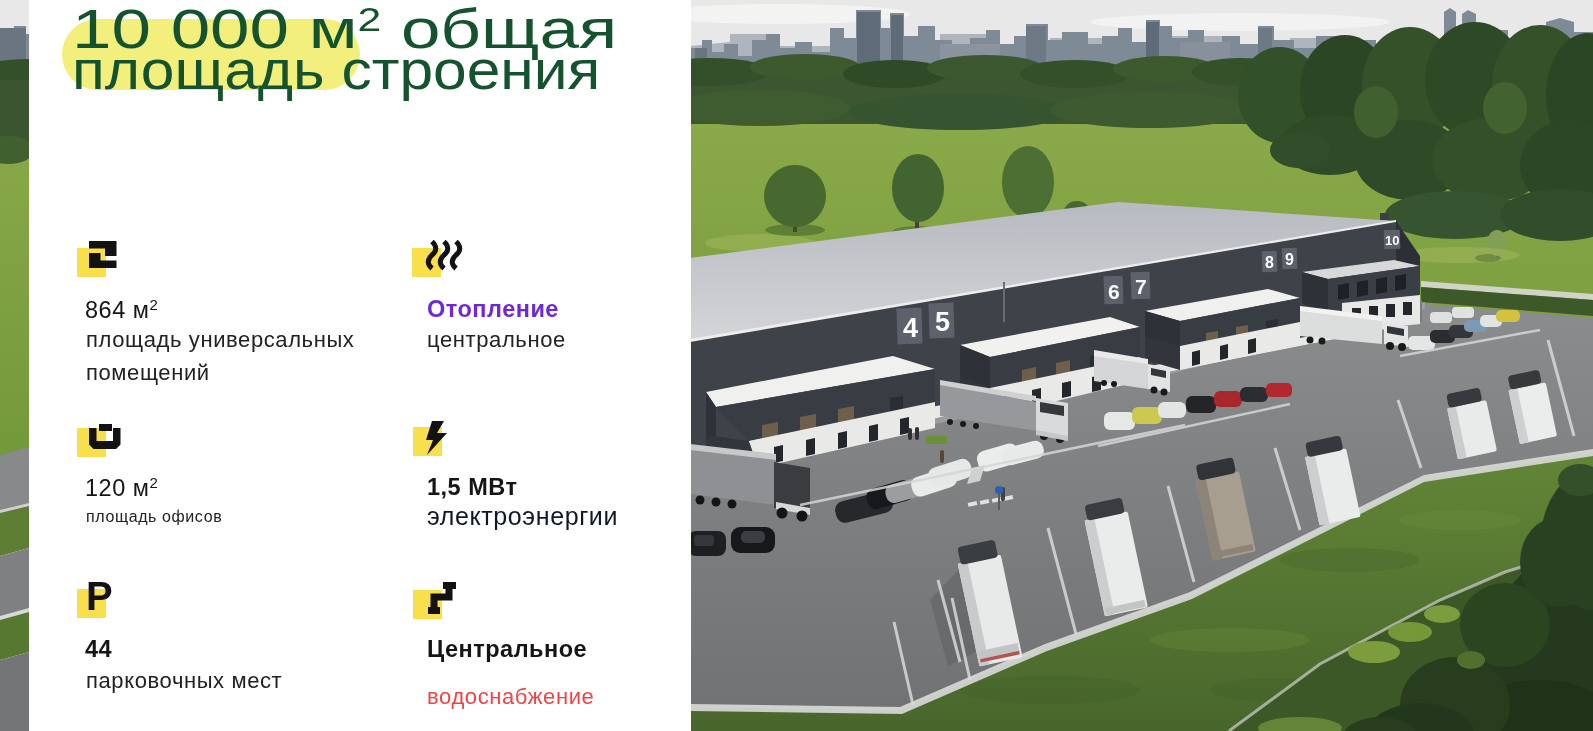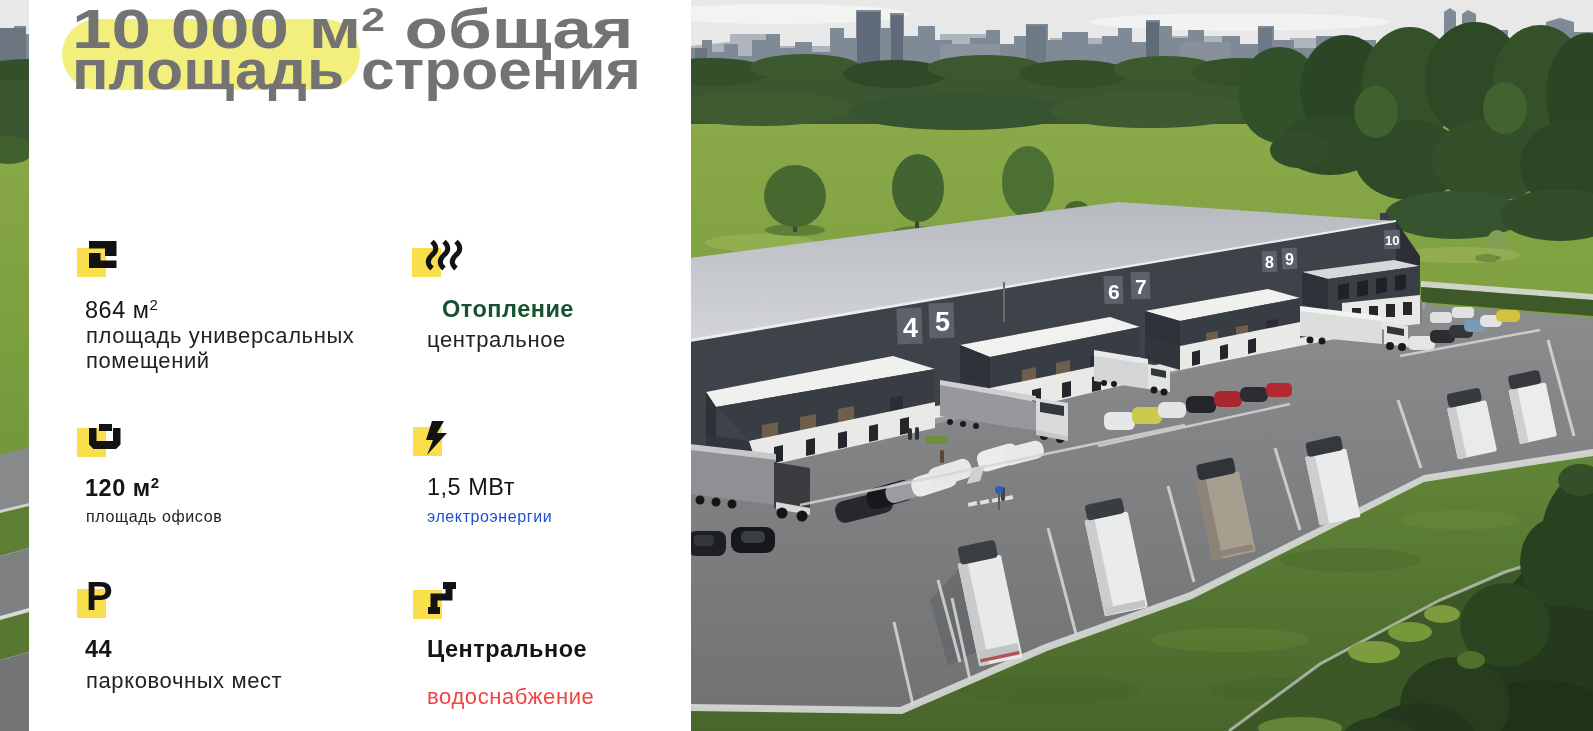--- a/index.html
+++ b/index.html
@@ -431,55 +431,55 @@
     <path d="M0,660 L29,652 L29,731 L0,731 Z" fill="#737577"></path>
     <path d="M0,616 L29,608 L29,612 L0,620 Z" fill="#d8d9d9"></path>
     <path d="M0,510 L29,503 L29,506 L0,513 Z" fill="#cfd0d0"></path>
   </g>
 </svg>
 
 <div class="abs" style="left:29px;top:0;width:662px;height:731px;background:#ffffff"></div>
 
 <div class="abs" style="left:62px;top:19px;width:298px;height:71px;border-radius:38px;background:#f2ef7c"></div>
 
-<div class="abs" style="left:72px;top:-1px;font-size:55px;font-weight:bold;color:#737373;line-height:41px;white-space:nowrap"><span style="display:inline-block;transform:scaleX(1.29);transform-origin:0 0">10 000 м<span style="font-size:33px;vertical-align:17px">2</span> общая</span><br><span style="display:inline-block;transform:scaleX(1.1);transform-origin:0 0">площадь строения</span></div>
+<div class="abs" style="left:72px;top:-1px;font-size:55px;font-weight:normal;color:#14532d;line-height:41px;white-space:nowrap"><span style="display:inline-block;transform:scaleX(1.29);transform-origin:0 0">10 000 м<span style="font-size:33px;vertical-align:17px">2</span> общая</span><br><span style="display:inline-block;transform:scaleX(1.1);transform-origin:0 0">площадь строения</span></div>
 
 <div class="abs" style="left:77px;top:248px;width:29px;height:29px;background:#f8df4b"></div>
 <svg class="abs" style="left:85px;top:237px" width="40" height="36" viewBox="0 0 40 36">
   <path d="M4,4 L31.5,4 L31.5,19 L20,19 L20,11.5 L4,11.5 Z" fill="#121212"></path>
   <path d="M4,16 L4,31 L31.5,31 L31.5,23.5 L15.5,23.5 L15.5,16 Z" fill="#121212"></path>
 </svg>
 <div class="abs" style="left:85px;top:296px;font-size:23.5px;font-weight:normal;color:#151515;letter-spacing:0.5px">864 м<span style="font-size:15px;vertical-align:8px">2</span></div>
-<div class="abs" style="left:86px;top:323px;font-size:22px;color:#222;line-height:25px;letter-spacing:0.6px">площадь универсальных<br>помещений</div>
+<div class="abs" style="left:86px;top:323px;font-size:22px;color:#222;line-height:33px;letter-spacing:0.6px">площадь универсальных<br>помещений</div>
 
 <div class="abs" style="left:412px;top:248px;width:29px;height:29px;background:#f8df4b"></div>
 <svg class="abs" style="left:422px;top:236px" width="45" height="38" viewBox="0 0 45 38">
   <g fill="none" stroke="#121212" stroke-width="5">
     <path d="M10,5.5 q7.5,7 0,13.5 q-7.5,7 0,13.5"></path>
     <path d="M22,5.5 q7.5,7 0,13.5 q-7.5,7 0,13.5"></path>
     <path d="M34,5.5 q7.5,7 0,13.5 q-7.5,7 0,13.5"></path>
   </g>
 </svg>
-<div class="abs" style="left:442px;top:296px;font-size:23.5px;font-weight:bold;color:#14532d;letter-spacing:0.5px">Отопление</div>
+<div class="abs" style="left:427px;top:296px;font-size:23.5px;font-weight:bold;color:#6d28d9;letter-spacing:0.5px">Отопление</div>
 <div class="abs" style="left:427px;top:323px;font-size:22px;color:#222;line-height:33px;letter-spacing:0.6px">центральное</div>
 
 <div class="abs" style="left:77px;top:428px;width:29px;height:29px;background:#f8df4b"></div>
 <svg class="abs" style="left:85px;top:419px" width="40" height="34" viewBox="0 0 40 34">
   <rect x="14" y="5" width="13" height="7" fill="#121212"></rect>
   <path d="M4,9 L11.5,9 L11.5,22 L28,22 L28,9 L35.5,9 L35.5,25.5 L31,30 L8.5,30 L4,25.5 Z" fill="#121212"></path>
 </svg>
-<div class="abs" style="left:85px;top:474px;font-size:23.5px;font-weight:bold;color:#151515;letter-spacing:0.5px">120 м<span style="font-size:15px;vertical-align:8px">2</span></div>
+<div class="abs" style="left:85px;top:474px;font-size:23.5px;font-weight:normal;color:#151515;letter-spacing:0.5px">120 м<span style="font-size:15px;vertical-align:8px">2</span></div>
 <div class="abs" style="left:86px;top:500px;font-size:16px;color:#222;line-height:33px;letter-spacing:0.6px">площадь офисов</div>
 
 <div class="abs" style="left:413px;top:427px;width:29px;height:29px;background:#f8df4b"></div>
 <svg class="abs" style="left:420px;top:416px" width="32" height="42" viewBox="0 0 32 42">
   <path d="M24,5 L12,5 L6,24 L13,24 L7,39 L27,17 L17,17 Z" fill="#121212"></path>
 </svg>
-<div class="abs" style="left:427px;top:474px;font-size:23.5px;font-weight:normal;color:#151515;letter-spacing:0.5px">1,5 МВт</div>
-<div class="abs" style="left:427px;top:500px;font-size:16px;color:#1d4ed8;line-height:33px;letter-spacing:0.6px">электроэнергии</div>
+<div class="abs" style="left:427px;top:474px;font-size:23.5px;font-weight:bold;color:#151515;letter-spacing:0.5px">1,5 МВт</div>
+<div class="abs" style="left:427px;top:500px;font-size:25px;color:#0f172a;line-height:33px;letter-spacing:0.6px">электроэнергии</div>
 
 <div class="abs" style="left:77px;top:589px;width:29px;height:29px;background:#f8df4b"></div>
 <div class="abs" style="left:86px;top:574px;font-size:40px;font-weight:bold;color:#121212">P</div>
 <div class="abs" style="left:85px;top:636px;font-size:23.5px;font-weight:bold;color:#151515;letter-spacing:0.5px">44</div>
 <div class="abs" style="left:86px;top:664px;font-size:22px;color:#222;line-height:33px;letter-spacing:0.6px">парковочных мест</div>
 
 <div class="abs" style="left:413px;top:590px;width:29px;height:29px;background:#f8df4b"></div>
 <svg class="abs" style="left:424px;top:578px" width="36" height="40" viewBox="0 0 36 40">
   <g fill="none" stroke="#121212" stroke-width="7">
     <path d="M25,7 L25,19 L10,19 L10,32"></path>

